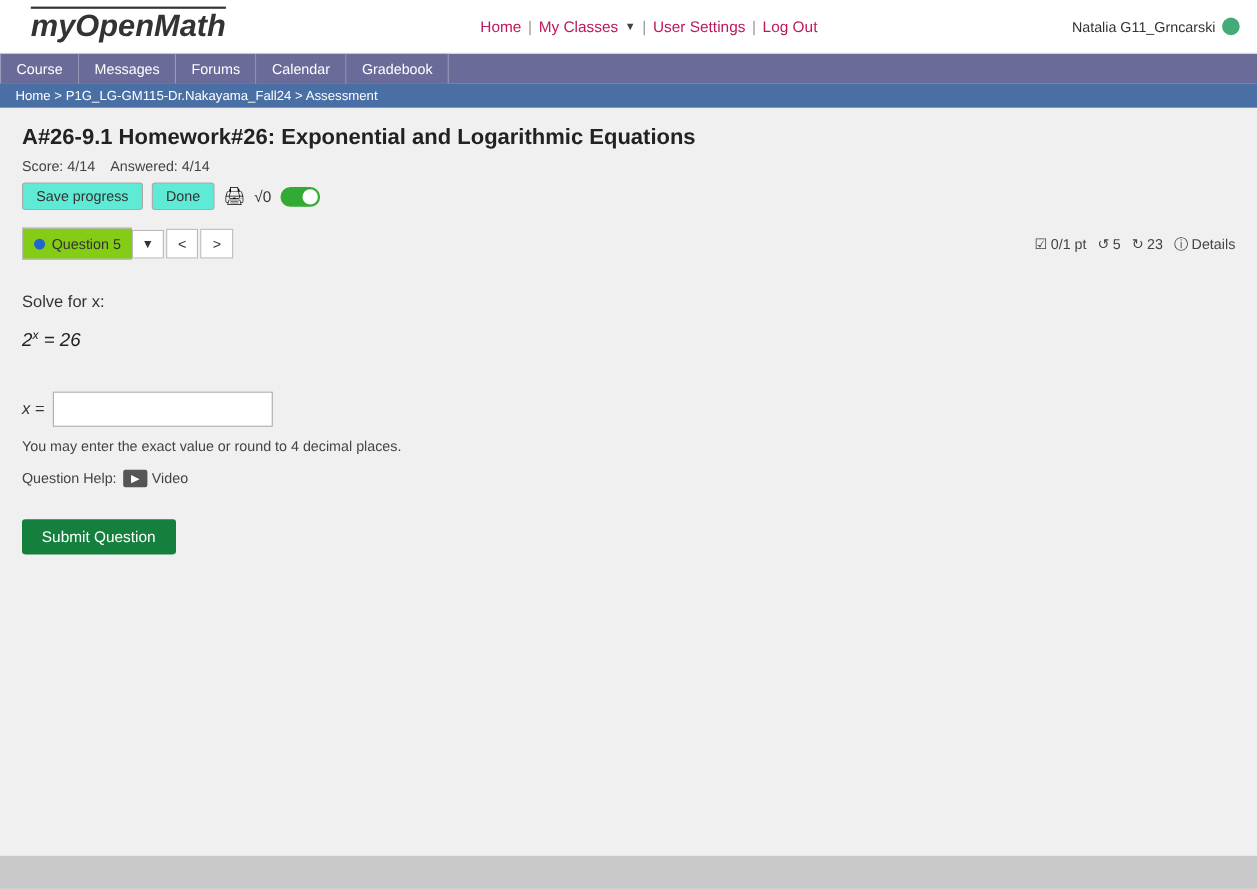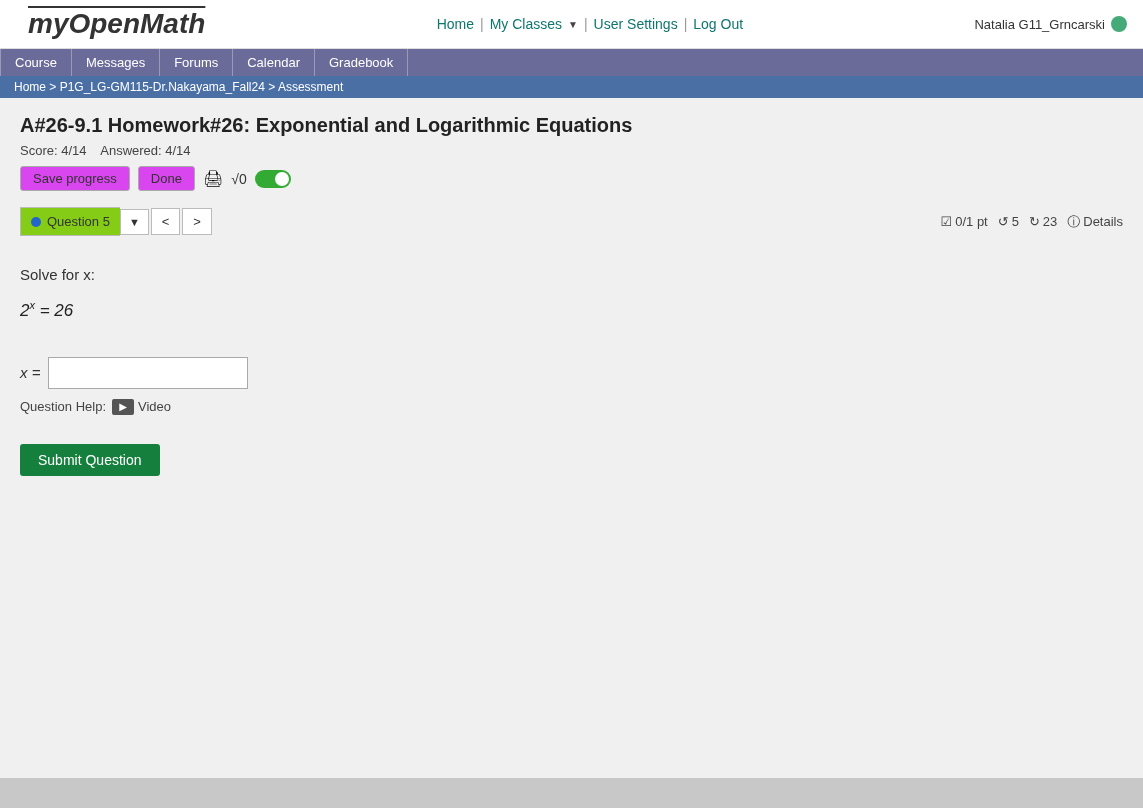--- a/index.html
+++ b/index.html
@@ -30,21 +30,21 @@
       margin-left: 12px;
     }
     .nav-links {
       display: flex;
       gap: 6px;
       align-items: center;
       font-size: 14px;
       color: #444;
     }
     .nav-links a {
-      color: #0f766e;
+      color: #be185d;
       text-decoration: none;
     }
     .nav-links .sep {
       color: #999;
     }
     .nav-links .dropdown-arrow {
       font-size: 10px;
     }
     .user-info {
       display: flex;
@@ -109,21 +109,21 @@
 
     .toolbar {
       display: flex;
       align-items: center;
       gap: 8px;
       margin-bottom: 16px;
     }
     .btn-toolbar {
       padding: 4px 12px;
       font-size: 13px;
-      background: #d946ef;
+      background: #5eead4;
       border: 1px solid #aaa;
       border-radius: 3px;
       cursor: pointer;
       color: #333;
     }
     .icon-print {
       font-size: 16px;
       cursor: pointer;
     }
     .icon-sqrt {
@@ -383,20 +383,21 @@
 
     <div class="equation">
       2<sup>x</sup> = 26
     </div>
 
     <div class="answer-row">
       <span class="answer-label">x =</span>
       <input class="answer-input" type="text" style="">
     </div>
 
+    <div class="hint-text">You may enter the exact value or round to 4 decimal places.</div>
 
     <div class="question-help">
       <span>Question Help:</span>
       <a href="#" class="video-link">
         <span class="video-icon">▶</span>
         <span>Video</span>
       </a>
     </div>
 
     <button class="btn-submit">Submit Question</button>

